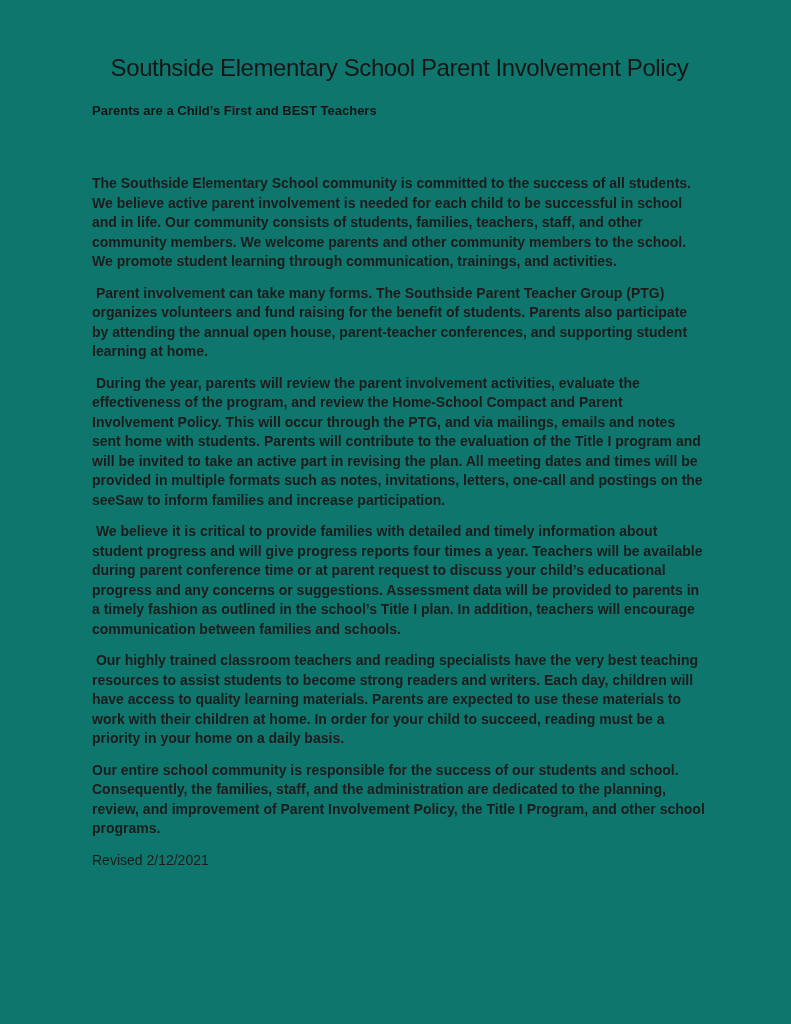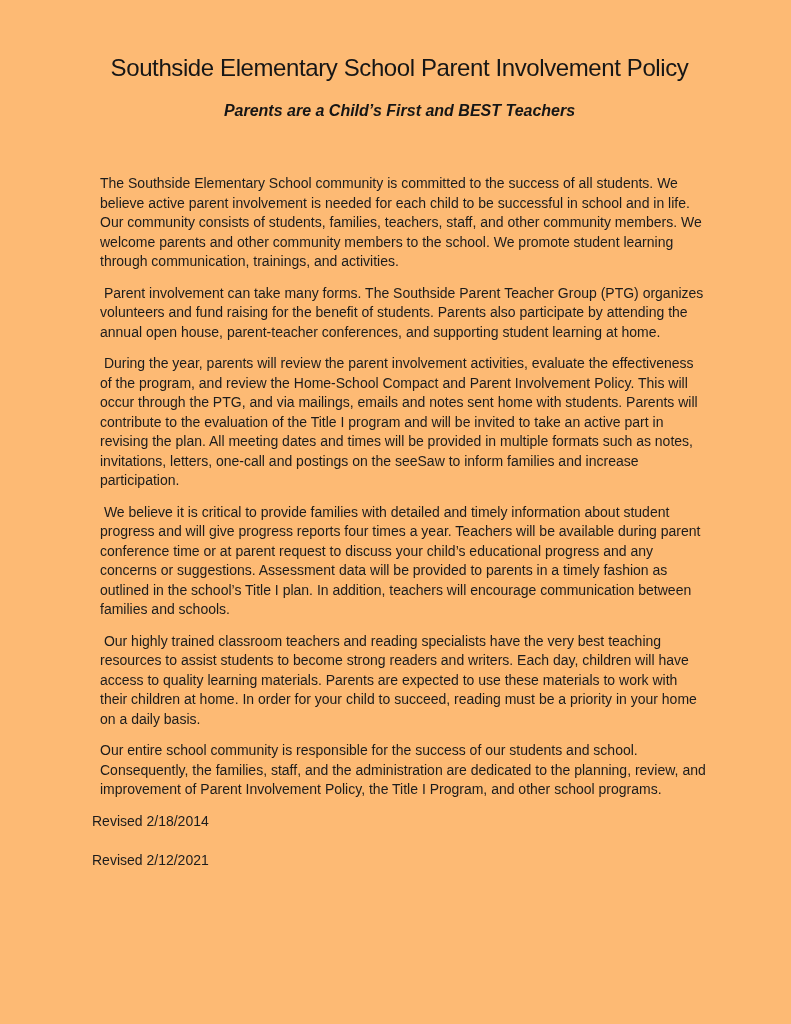--- a/index.html
+++ b/index.html
@@ -5,54 +5,52 @@
   html, body {
     margin: 0;
     padding: 0;
     background: #ffffff;
   }
   .page {
     position: relative;
     width: 791px;
     height: 1024px;
     margin: 0 auto;
-    background: #fdba74;
+    background: #0f766e;
     color: #1c1c1c;
     font-family: "Liberation Sans", "DejaVu Sans", sans-serif;
     overflow: hidden;
     box-sizing: border-box;
     padding: 52px 84px 0 92px;
   }
   .doc-title {
     margin: 0;
     text-align: center;
     font-size: 24px;
     line-height: 32px;
     font-weight: 400;
     letter-spacing: -0.4px;
     color: #161616;
     white-space: nowrap;
   }
   .doc-subtitle {
     margin: 17px 0 0 0;
-    text-align: center;
-    font-size: 16px;
+    font-size: 13px;
     line-height: 20px;
     font-weight: 700;
     color: #161616;
-    font-style: italic;
   }
   .doc-body {
     margin-top: 53px;
   }
   .doc-body p {
-    margin: 0 0 12px 8px;
+    margin: 0 0 12px 0;
     font-size: 14px;
     line-height: 19.5px;
-    font-weight: 400;
+    font-weight: 700;
     white-space: pre-wrap;
     color: #1c1c1c;
   }
   .revisions p {
     margin: 0 0 20px 0;
     font-size: 14px;
     line-height: 19.5px;
     white-space: pre-wrap;
     color: #1c1c1c;
   }
@@ -68,16 +66,15 @@
   <div class="doc-body">
     <p>The Southside Elementary School community is committed to the success of all students. We believe active parent involvement is needed for each child to be successful in school and in life. Our community consists of students, families, teachers, staff, and other community members. We welcome parents and other community members to the school. We promote student learning through communication, trainings, and activities.</p>
     <p> Parent involvement can take many forms. The Southside Parent Teacher Group (PTG) organizes volunteers and fund raising for the benefit of students. Parents also participate by attending the annual open house, parent-teacher conferences, and supporting student learning at home.</p>
     <p> During the year, parents will review the parent involvement activities, evaluate the effectiveness of the program, and review the Home-School Compact and Parent Involvement Policy. This will occur through the PTG, and via mailings, emails and notes sent home with students. Parents will contribute to the evaluation of the Title I program and will be invited to take an active part in revising the plan. All meeting dates and times will be provided in multiple formats such as notes, invitations, letters, one-call and postings on the seeSaw to inform families and increase participation.</p>
     <p> We believe it is critical to provide families with detailed and timely information about student progress and will give progress reports four times a year. Teachers will be available during parent conference time or at parent request to discuss your child’s educational progress and any concerns or suggestions. Assessment data will be provided to parents in a timely fashion as outlined in the school’s Title I plan. In addition, teachers will encourage communication between families and schools.</p>
     <p> Our highly trained classroom teachers and reading specialists have the very best teaching resources to assist students to become strong readers and writers. Each day, children will have access to quality learning materials. Parents are expected to use these materials to work with their children at home. In order for your child to succeed, reading must be a priority in your home on a daily basis.</p>
     <p>Our entire school community is responsible for the success of our students and school. Consequently, the families, staff, and the administration are dedicated to the planning, review, and improvement of Parent Involvement Policy, the Title I Program, and other school programs.</p>
   </div>
 
   <div class="revisions">
-    <p>Revised 2/18/2014</p>
     <p>Revised 2/12/2021</p>
   </div>
 </div>
 
 </body></html>

